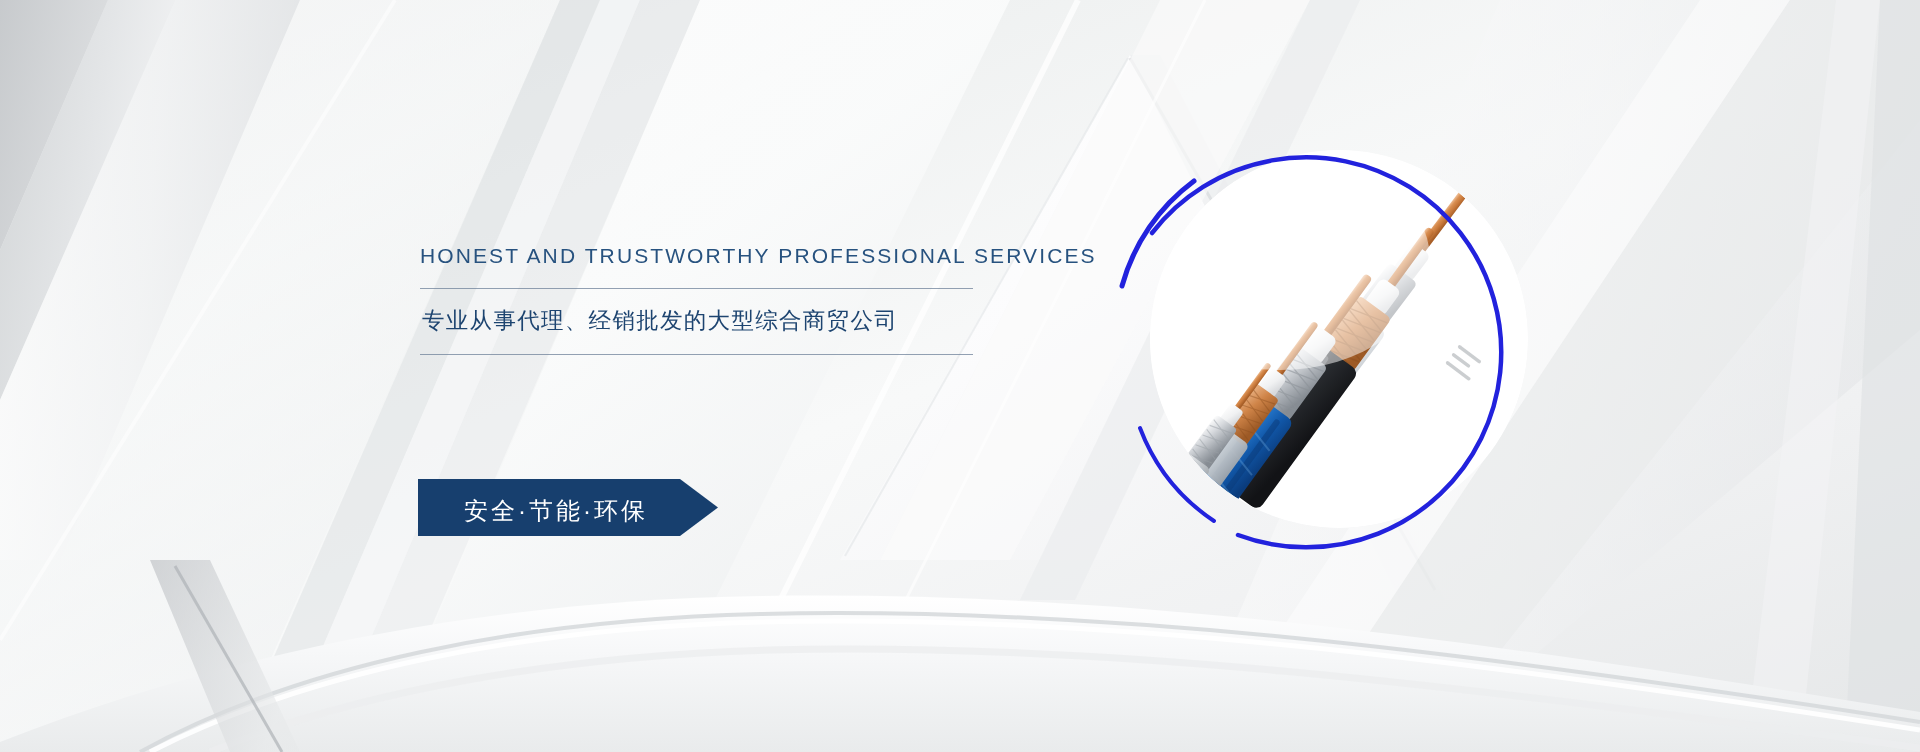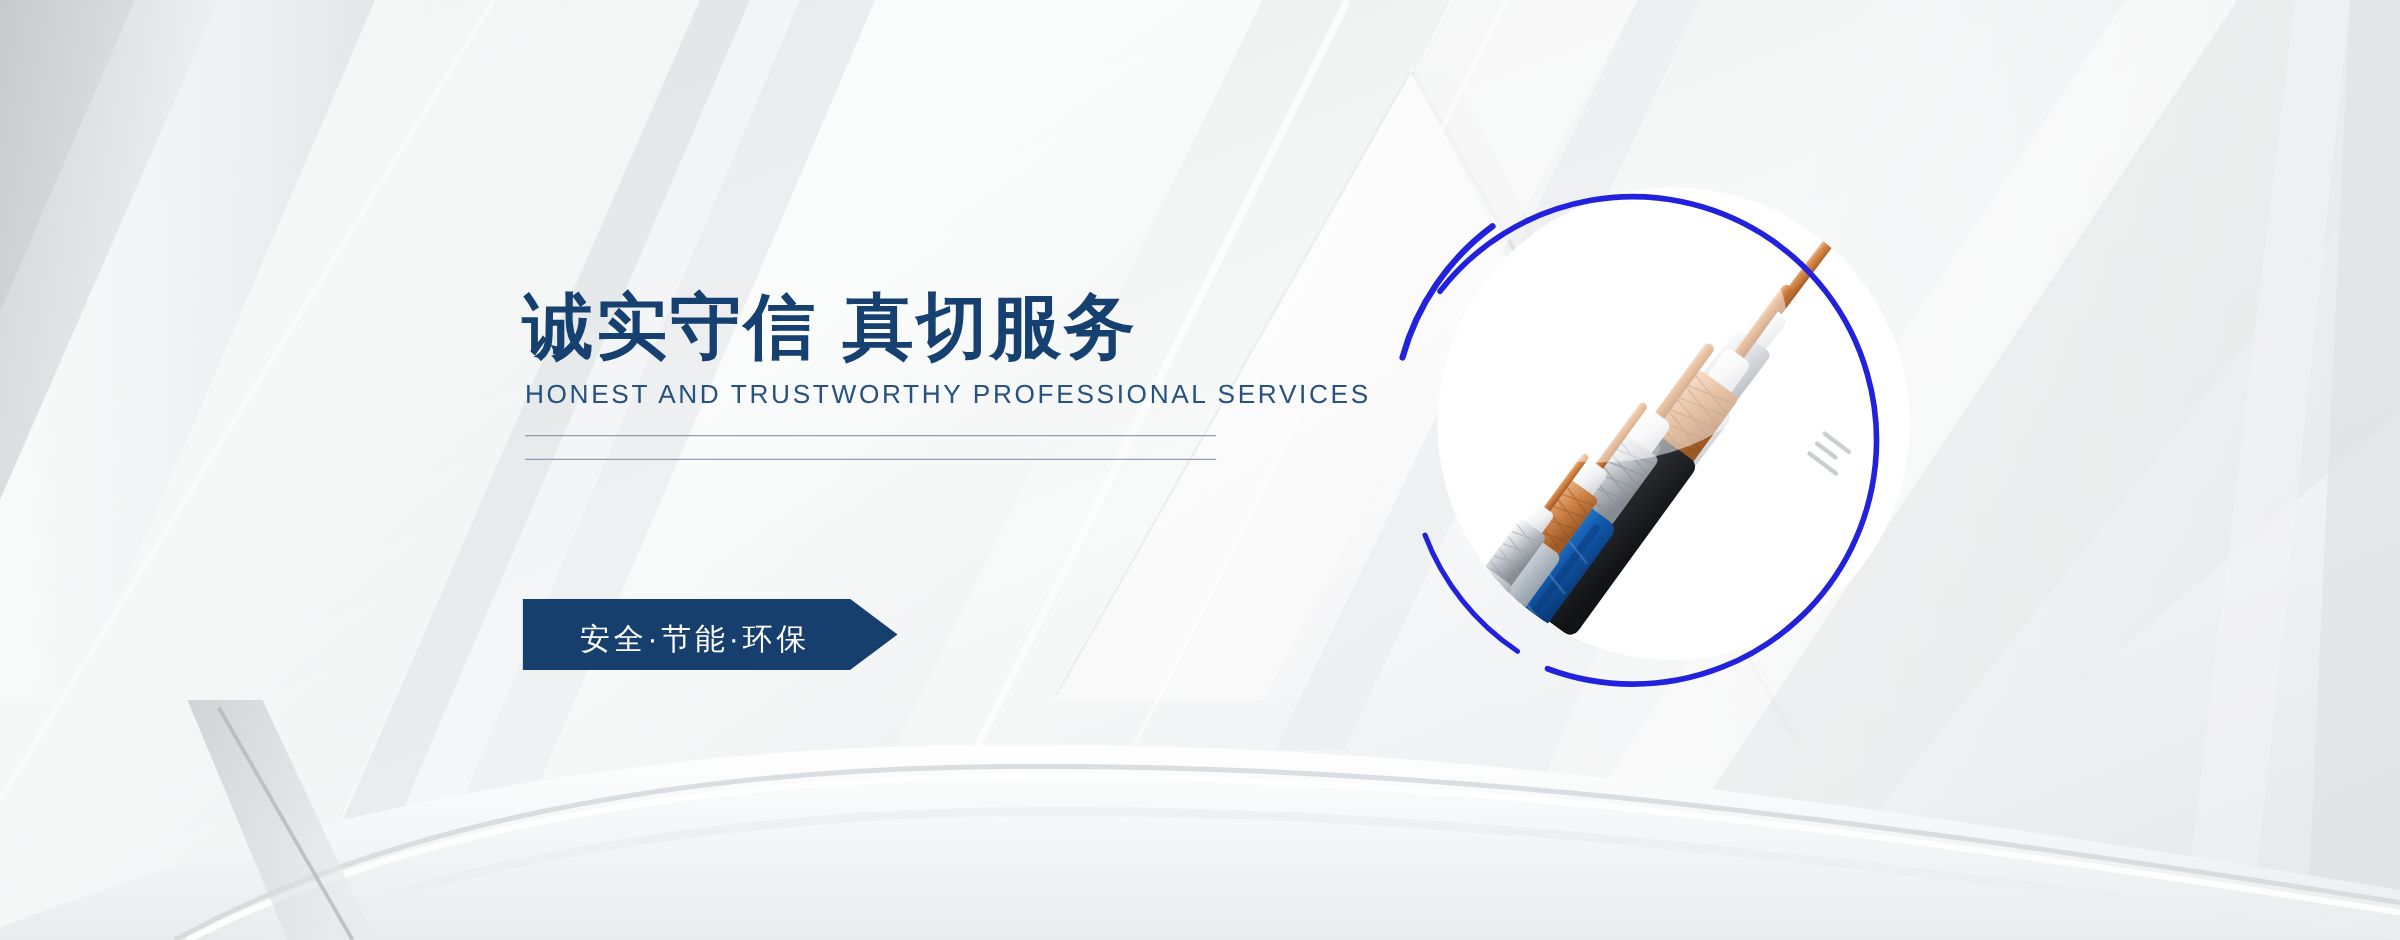--- a/index.html
+++ b/index.html
@@ -157,25 +157,23 @@
       <path d="M210,752 C360,690 560,656 770,650 C1090,642 1440,682 1920,748" fill="none" stroke="#eceeef" stroke-width="7" opacity="0.8"></path>
 
       <polygon points="150,560 210,560 300,752 230,752" fill="url(#gEdge)" opacity="0.6"></polygon>
       <polyline points="175,566 282,752" fill="none" stroke="#aeb2b6" stroke-width="3" opacity="0.7"></polyline>
 
       <rect x="0" y="0" width="1920" height="752" fill="none"></rect>
     </svg>
   </div>
 
   <div class="text-block">
-    <h1 class="title">
-      <span>诚实守信</span><span class="gap"></span><span>真切服务</span>
-    </h1>
     <div class="subtitle-en">HONEST AND TRUSTWORTHY PROFESSIONAL SERVICES</div>
     <div class="rule upper"></div>
+    <div class="subtitle-cn">专业从事代理、经销批发的大型综合商贸公司</div>
     <div class="rule lower"></div>
   </div>
 
   <div class="ribbon-wrap">
     <div class="ribbon">
       <span class="ribbon-text">安全·节能·环保</span>
     </div>
   </div>
 
   <div class="circle-area">

